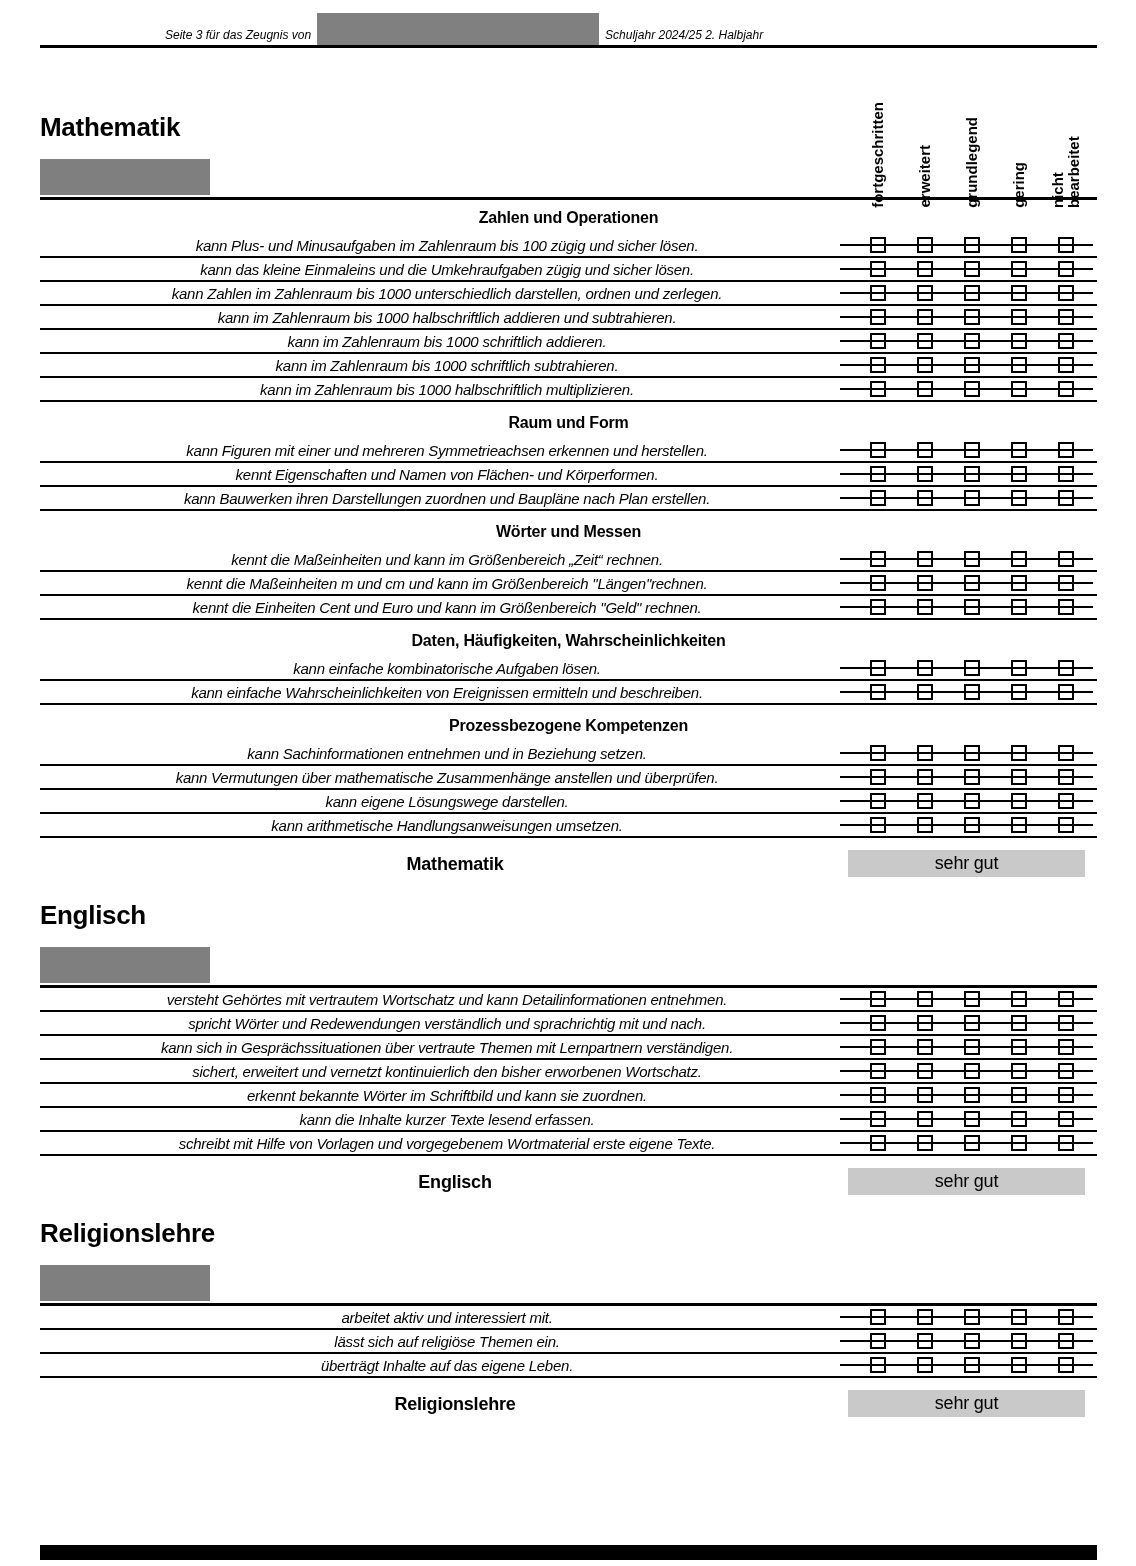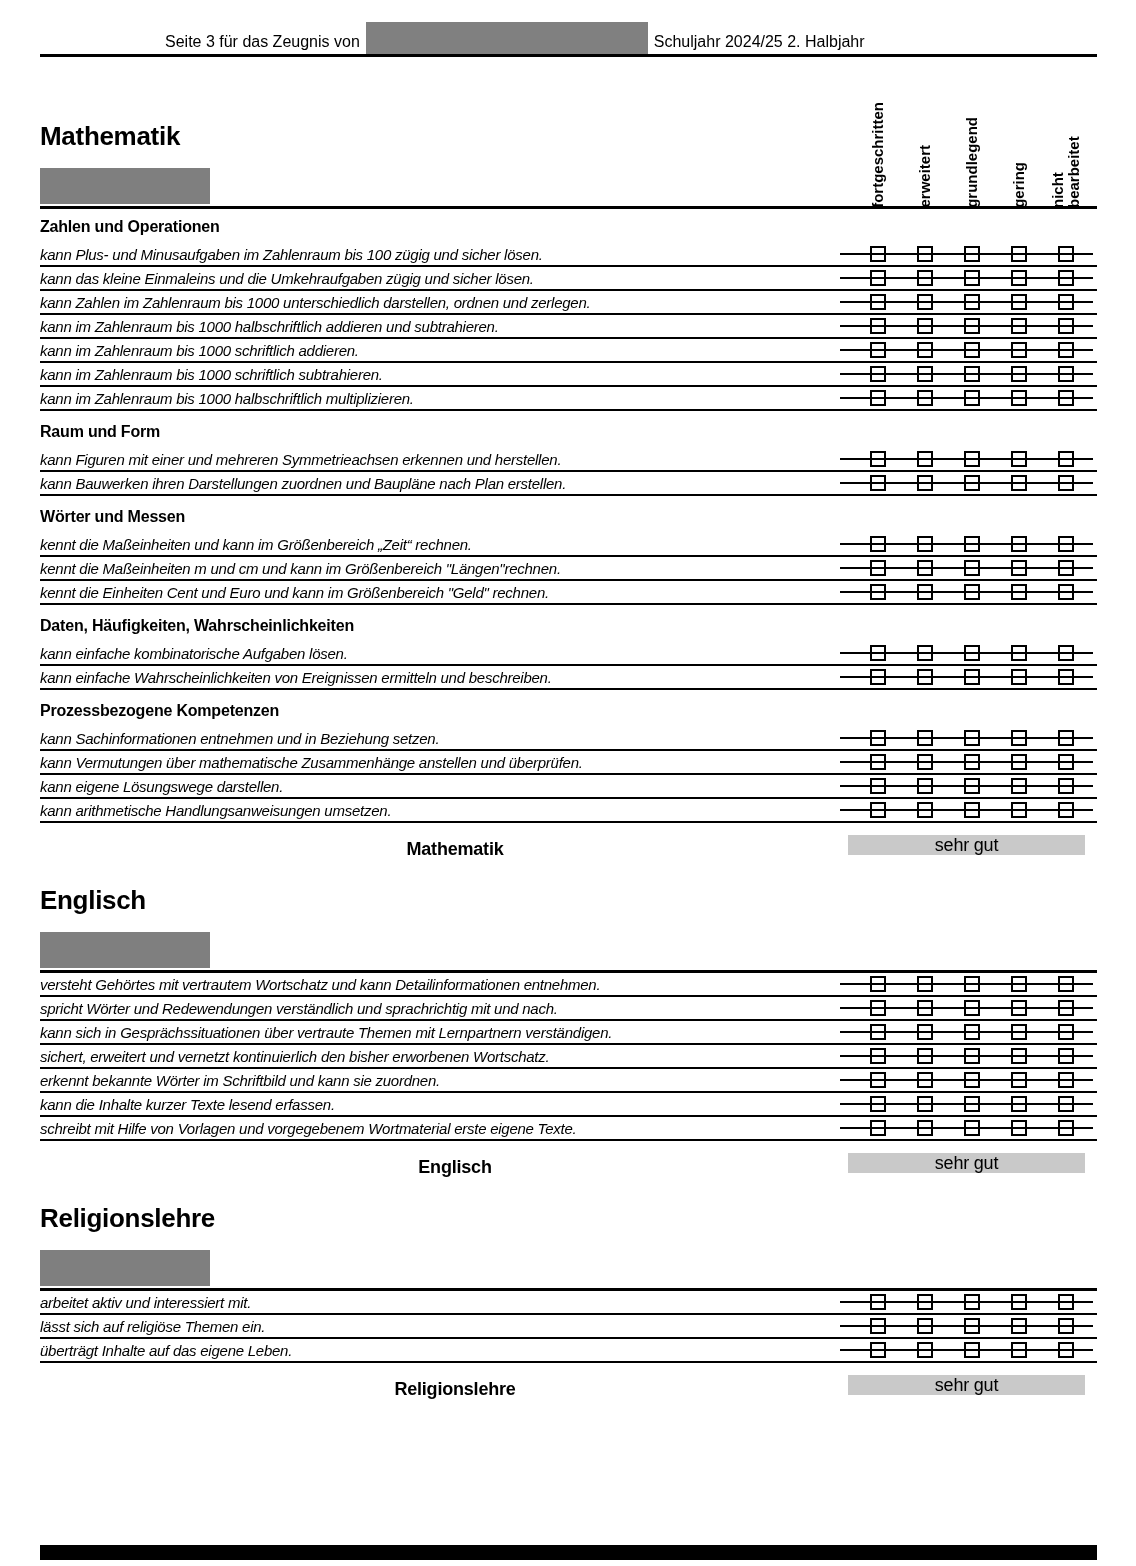--- a/index.html
+++ b/index.html
@@ -7,56 +7,56 @@
     width:1136px; height:1566px; position:relative;
     background:#ffffff; color:#000000;
     font-family:"Liberation Sans", sans-serif;
     overflow:hidden;
   }
   .page { position:relative; width:1136px; height:1566px; padding:0 39px 0 40px; box-sizing:border-box; }
 
   
   .doc-header {
     display:flex; align-items:flex-end; gap:6px;
-    border-bottom:3px solid #000; height:57px;
-    font-size:16px; padding-left:125px; box-sizing:border-box;
+    border-bottom:3px solid #000; height:48px;
+    font-style:italic; font-size:12px; padding-left:125px; box-sizing:border-box;
   }
   .doc-header .htxt { padding-bottom:3px; white-space:nowrap; }
   .header-redact { width:282px; height:32px; background:#808080; }
 
   
   .colheads {
     position:absolute; top:66px; right:47px; width:235px; height:142px;
     display:flex; align-items:flex-end; font-weight:bold; font-size:15px;
   }
   .colhead-cell { flex:1; display:flex; justify-content:center; align-items:flex-end; }
   .colhead-cell span {
     writing-mode:vertical-rl; transform:rotate(180deg);
     line-height:16px; letter-spacing:0; white-space:normal;
   }
 
   .subject-title { font-size:26px; font-weight:bold; letter-spacing:-0.3px; margin:18px 0 0 0; }
   .subject-block:first-child .subject-title { margin-top:64px; }
   .name-redact { width:170px; height:36px; background:#7f7f7f; margin-top:16px; margin-bottom:2px; }
 
-  .ctable { border-top:3px solid #000; }
+  .ctable { border-top:3px solid #000;text-align:center; }
   .section-heading { font-size:16px; font-weight:bold; padding:12px 0 7px 0; letter-spacing:-0.2px; }
   .section-heading.first { padding-top:9px; }
 
   .row { display:flex; align-items:center; border-bottom:2px solid #000; height:22px;font-style:italic; }
   .row-text { flex:1; font-size:15px; letter-spacing:-0.25px; white-space:nowrap; overflow:hidden; }
   .cbs { width:235px; margin-right:8px; position:relative; display:flex; align-items:center; height:100%; }
   .cbs::before { content:""; position:absolute; left:-14px; right:-4px; top:50%; margin-top:-1px; border-top:2px solid #000; }
   .cb-cell { flex:1; display:flex; justify-content:center; }
   .cb { width:12px; height:12px; border:2px solid #000; background:transparent; }
 
   .summary { position:relative; height:32px; margin:12px 0 8px 0; }
   .summary-label { position:absolute; left:255px; width:320px; text-align:center; top:4px;
                    font-weight:bold; font-size:18px; letter-spacing:-0.2px; }
-  .grade-box { position:absolute; right:12px; top:0; width:237px; height:20px; background:#c9c9c9;
+  .grade-box { position:absolute; right:12px; top:0; width:237px; height:27px; background:#c9c9c9;
                display:flex; align-items:center; justify-content:center; font-size:18px; letter-spacing:-0.2px; }
 
   .footer-bar { position:absolute; left:40px; right:39px; bottom:6px; height:15px; background:#000; }
 </style>
 </head>
 <body>
 
 <div class="page">
 
   <div class="doc-header">
@@ -244,20 +244,40 @@
               </div>
               <div class="cb-cell">
                 <span class="cb"></span>
               </div>
               <div class="cb-cell">
                 <span class="cb"></span>
               </div>
             </div>
           </div>
           <div class="row">
+            <span class="row-text">kennt Eigenschaften und Namen von Flächen- und Körperformen.</span>
+            <div class="cbs">
+              <div class="cb-cell">
+                <span class="cb"></span>
+              </div>
+              <div class="cb-cell">
+                <span class="cb"></span>
+              </div>
+              <div class="cb-cell">
+                <span class="cb"></span>
+              </div>
+              <div class="cb-cell">
+                <span class="cb"></span>
+              </div>
+              <div class="cb-cell">
+                <span class="cb"></span>
+              </div>
+            </div>
+          </div>
+          <div class="row">
             <span class="row-text">kann Bauwerken ihren Darstellungen zuordnen und Baupläne nach Plan erstellen.</span>
             <div class="cbs">
               <div class="cb-cell">
                 <span class="cb"></span>
               </div>
               <div class="cb-cell">
                 <span class="cb"></span>
               </div>
               <div class="cb-cell">
                 <span class="cb"></span>

